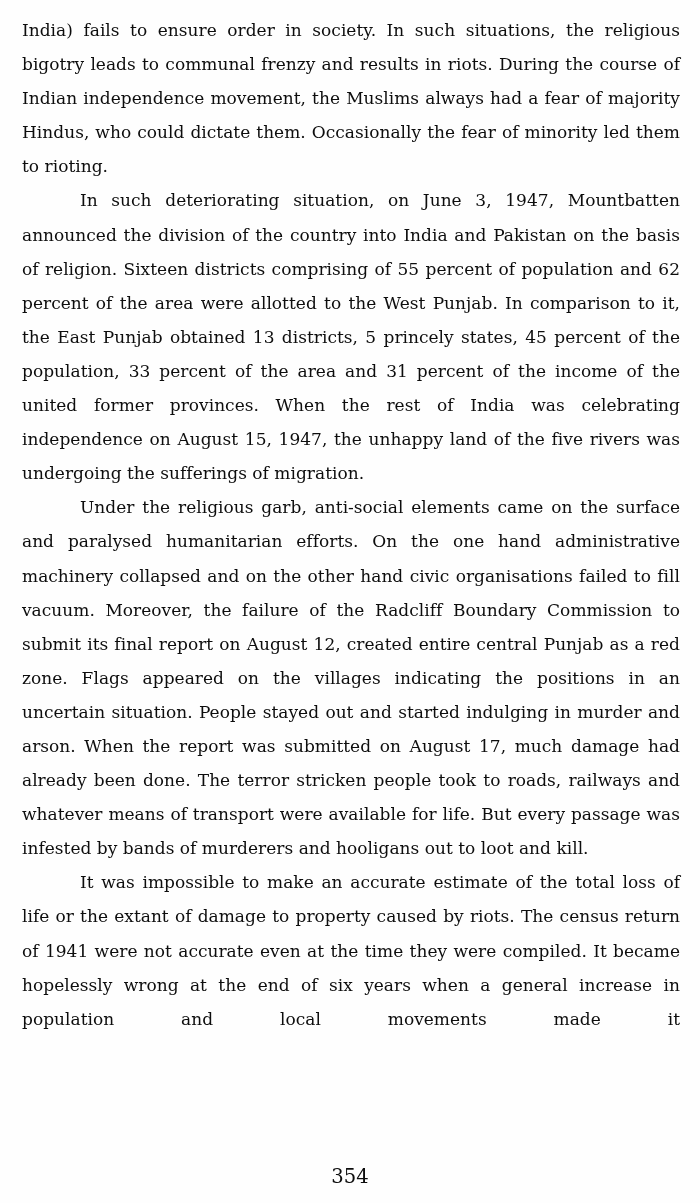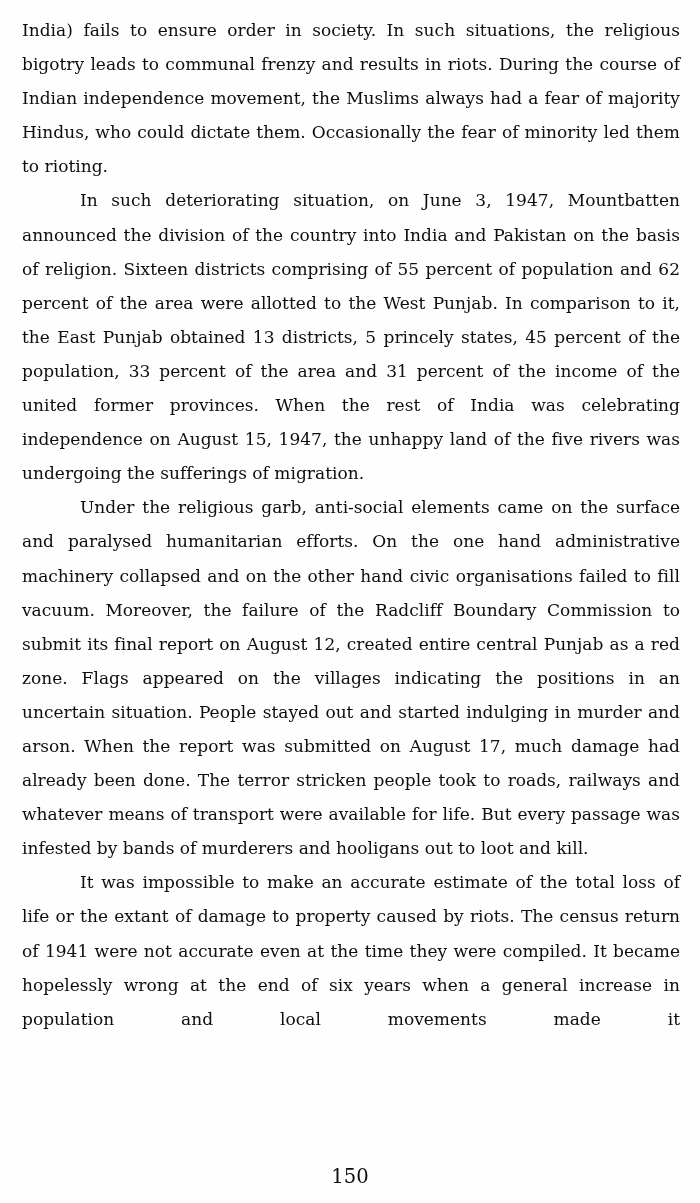--- a/index.html
+++ b/index.html
@@ -73,15 +73,15 @@
     <p class="para continuation">India) fails to ensure order in society. In such situations, the religious bigotry leads to communal frenzy and results in riots. During the course of Indian independence movement, the Muslims always had a fear of majority Hindus, who could dictate them. Occasionally the fear of minority led them to rioting.</p>
 
     <p class="para">In such deteriorating situation, on June 3, 1947, Mountbatten announced the division of the country into India and Pakistan on the basis of religion. Sixteen districts comprising of 55 percent of population and 62 percent of the area were allotted to the West Punjab. In comparison to it, the East Punjab obtained 13 districts, 5 princely states, 45 percent of the population, 33 percent of the area and 31 percent of the income of the united former provinces. When the rest of India was celebrating independence on August 15, 1947, the unhappy land of the five rivers was undergoing the sufferings of migration.</p>
 
     <p class="para">Under the religious garb, anti-social elements came on the surface and paralysed humanitarian efforts. On the one hand administrative machinery collapsed and on the other hand civic organisations failed to fill vacuum. Moreover, the failure of the Radcliff Boundary Commission to submit its final report on August 12, created entire central Punjab as a red zone. Flags appeared on the villages indicating the positions in an uncertain situation. People stayed out and started indulging in murder and arson. When the report was submitted on August 17, much damage had already been done. The terror stricken people took to roads, railways and whatever means of transport were available for life. But every passage was infested by bands of murderers and hooligans out to loot and kill.</p>
 
     <p class="para truncated">It was impossible to make an accurate estimate of the total loss of life or the extant of damage to property caused by riots. The census return of 1941 were not accurate even at the time they were compiled. It became hopelessly wrong at the end of six years when a general increase in population and local movements made it</p>
 
   </div>
 
-  <div class="page-number">150</div>
+  <div class="page-number">354</div>
 
 </div>
 
 </body></html>

